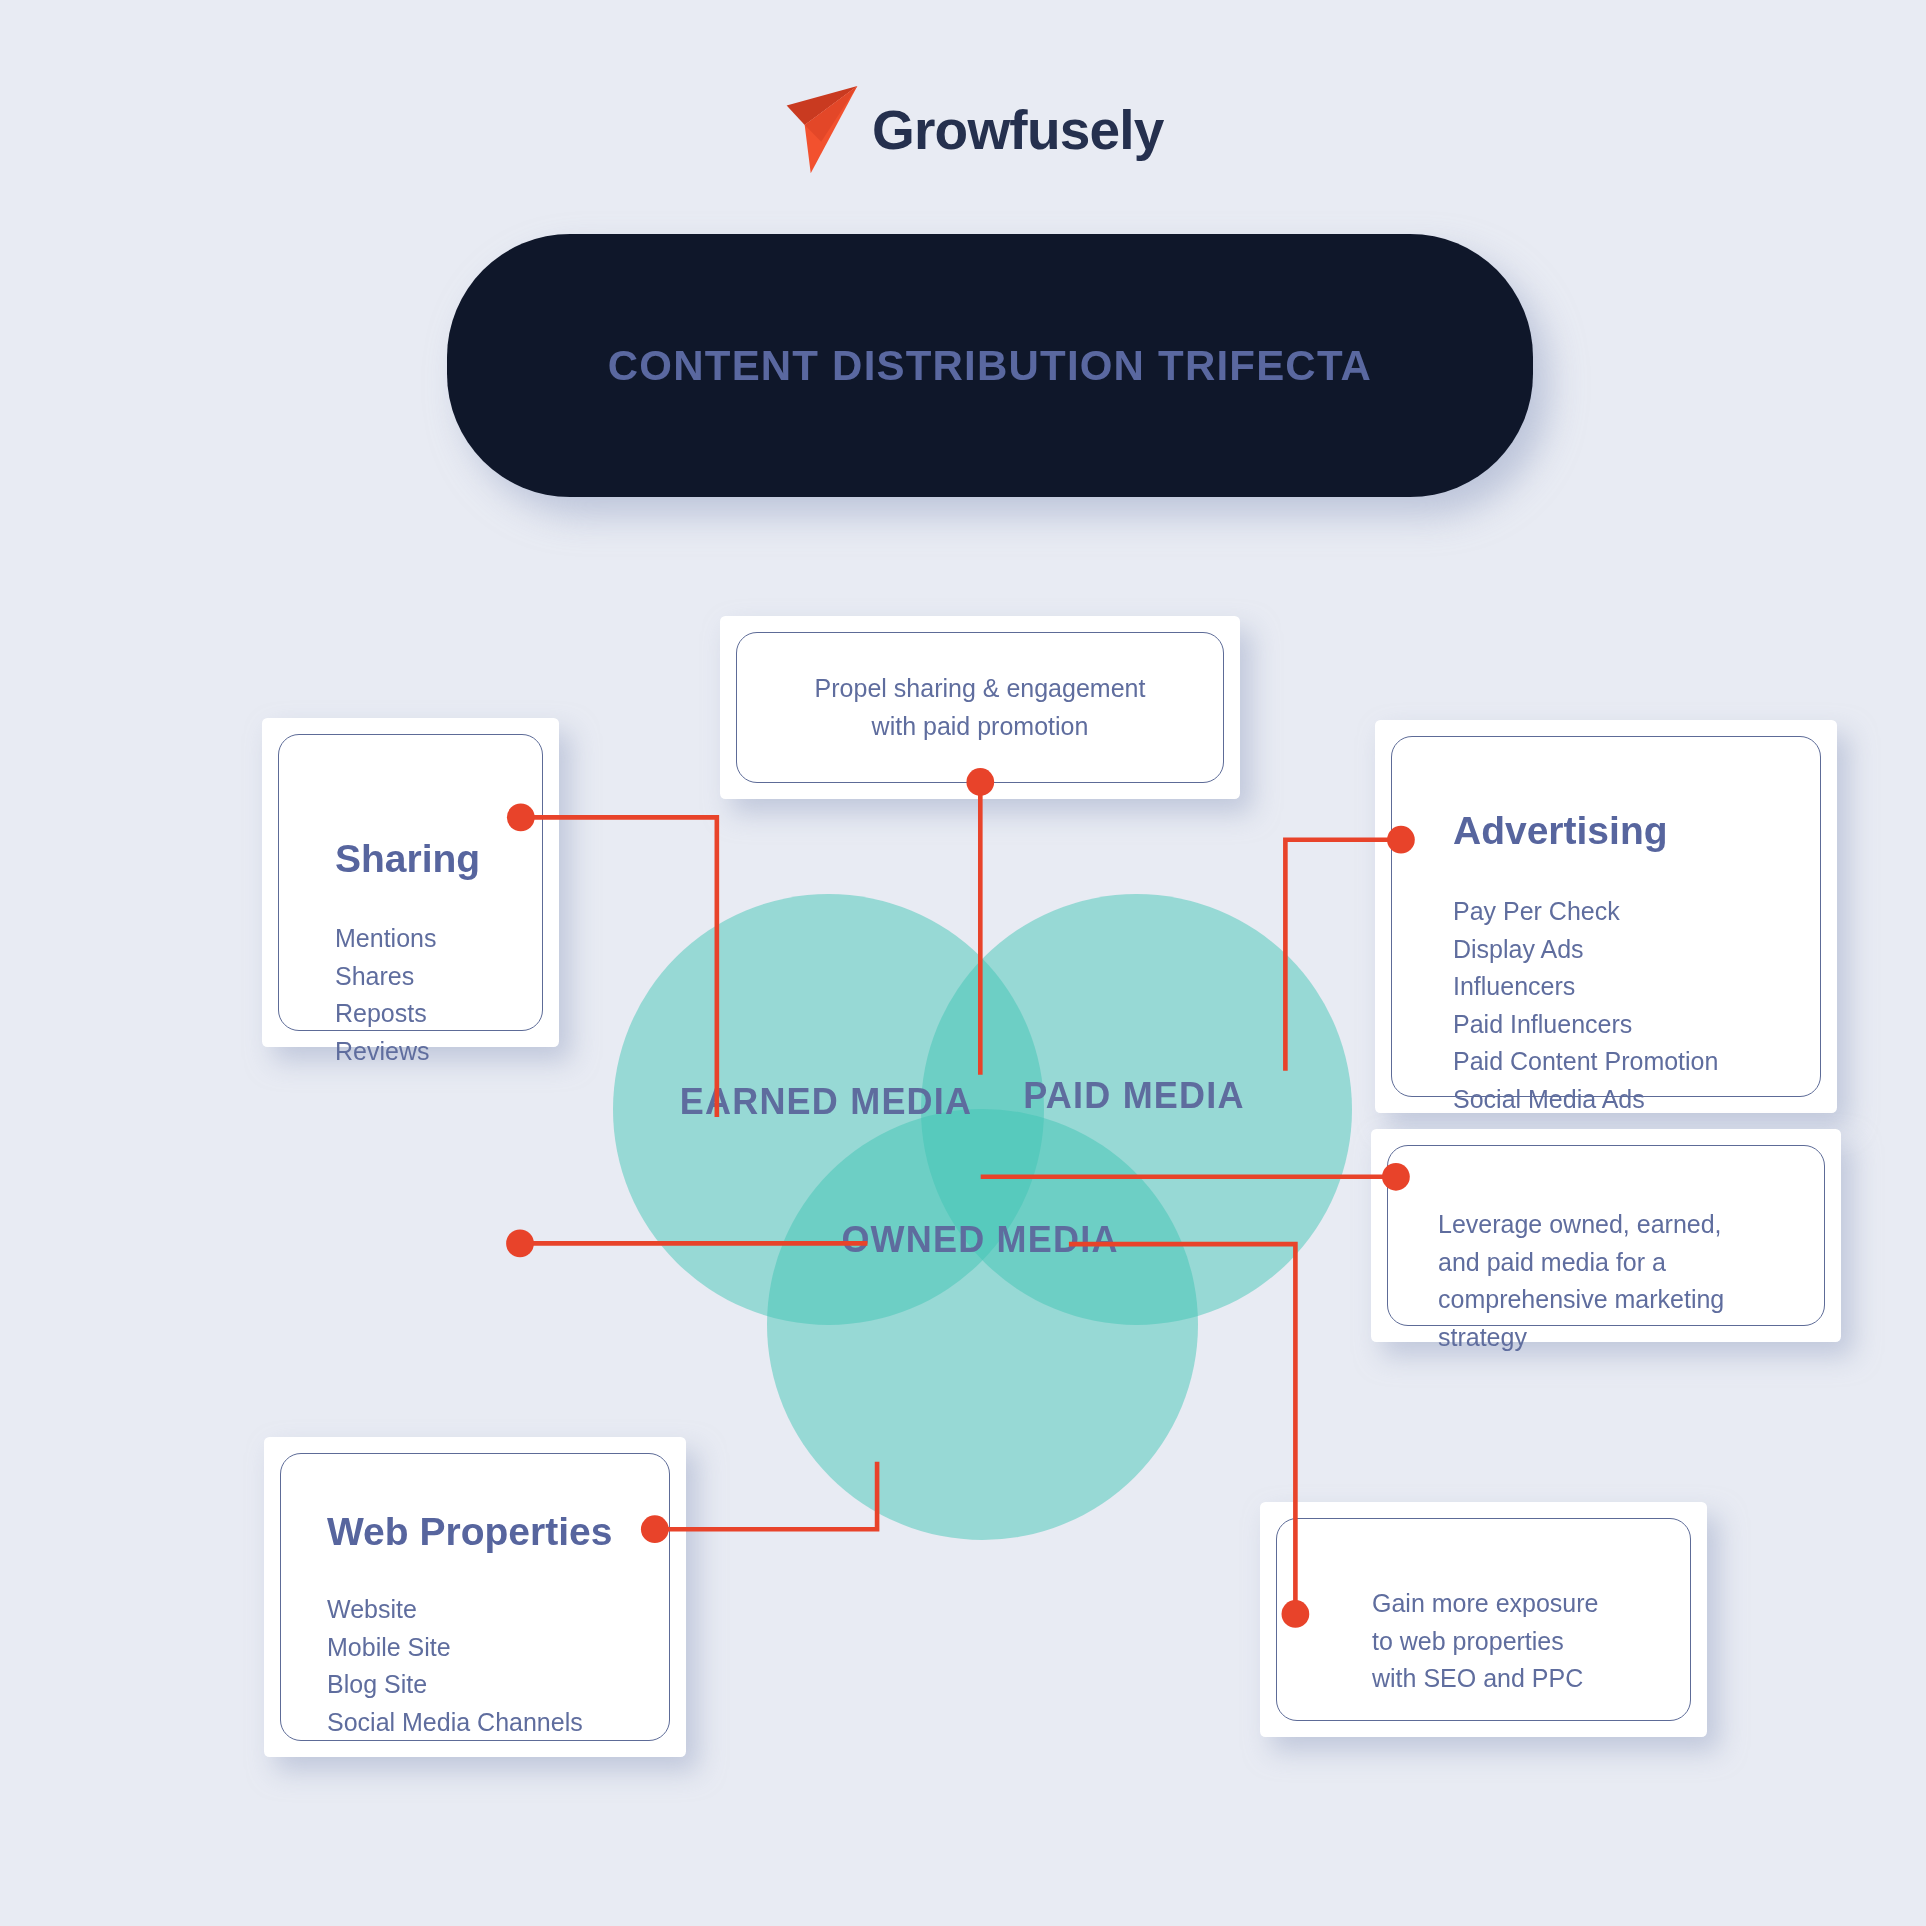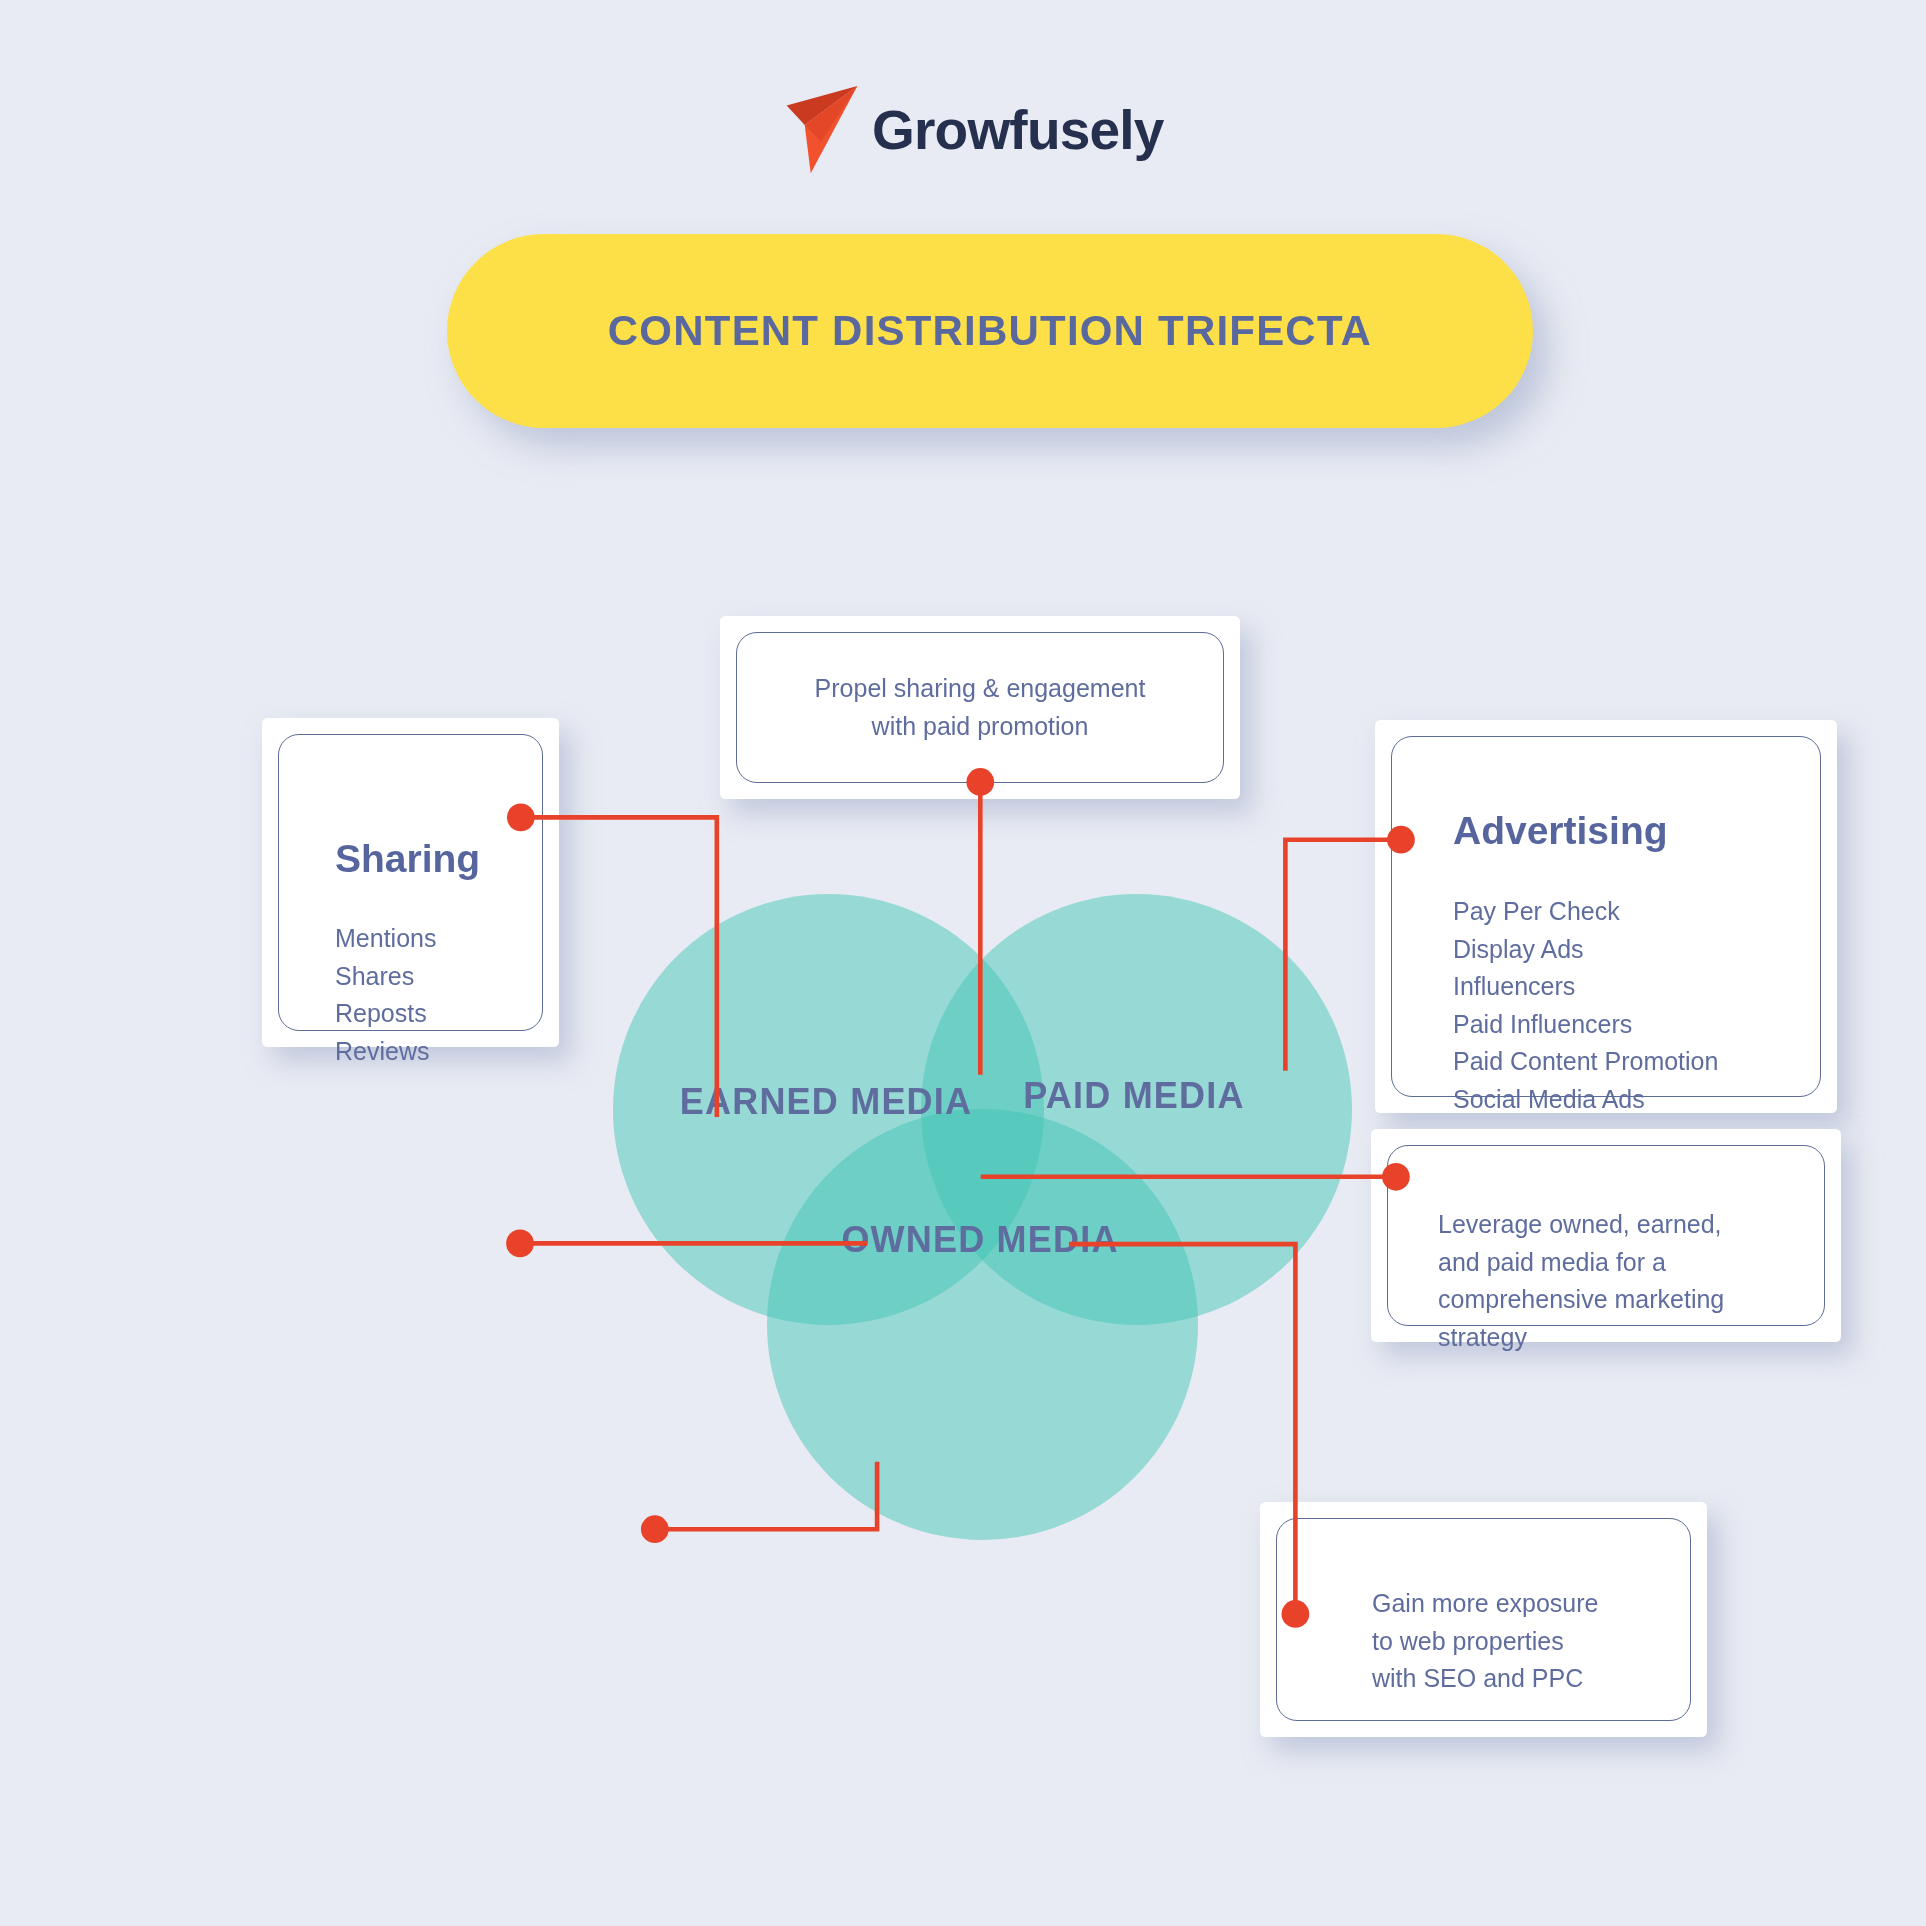--- a/index.html
+++ b/index.html
@@ -24,22 +24,22 @@
     font-size: 55px;
     font-weight: 700;
     letter-spacing: -0.8px;
     color: #25304e;
   }
 
   
   .banner {
     position: absolute;
     left: 447px; top: 234px;
-    width: 1086px; height: 194px;
-    background: #fde047;
+    width: 1086px; height: 263px;
+    background: #0f172a;
     border-radius: 123px;
     box-shadow: 16px 18.5px 35px rgba(160,171,201,0.60);
     display: flex; align-items: center; justify-content: center;
   }
   .banner h1 {
     font-size: 42px;
     font-weight: 700;
     letter-spacing: 1.2px;
     color: #5a68a0;
   }
@@ -210,20 +210,32 @@
   <div class="card leverage">
     <div class="inner"></div>
     <div class="content">
       <span class="line">Leverage owned, earned,</span>
       <span class="line">and paid media for a</span>
       <span class="line">comprehensive marketing</span>
       <span class="line">strategy</span>
     </div>
   </div>
 
+  <div class="card webprops">
+    <div class="inner"></div>
+    <div class="content">
+      <h2>Web Properties</h2>
+      <ul>
+        <li>Website</li>
+        <li>Mobile Site</li>
+        <li>Blog Site</li>
+        <li>Social Media Channels</li>
+      </ul>
+    </div>
+  </div>
 
   <div class="card gain">
     <div class="inner"></div>
     <div class="content">
       <span class="line">Gain more exposure</span>
       <span class="line">to web properties</span>
       <span class="line">with SEO and PPC</span>
     </div>
   </div>
 

